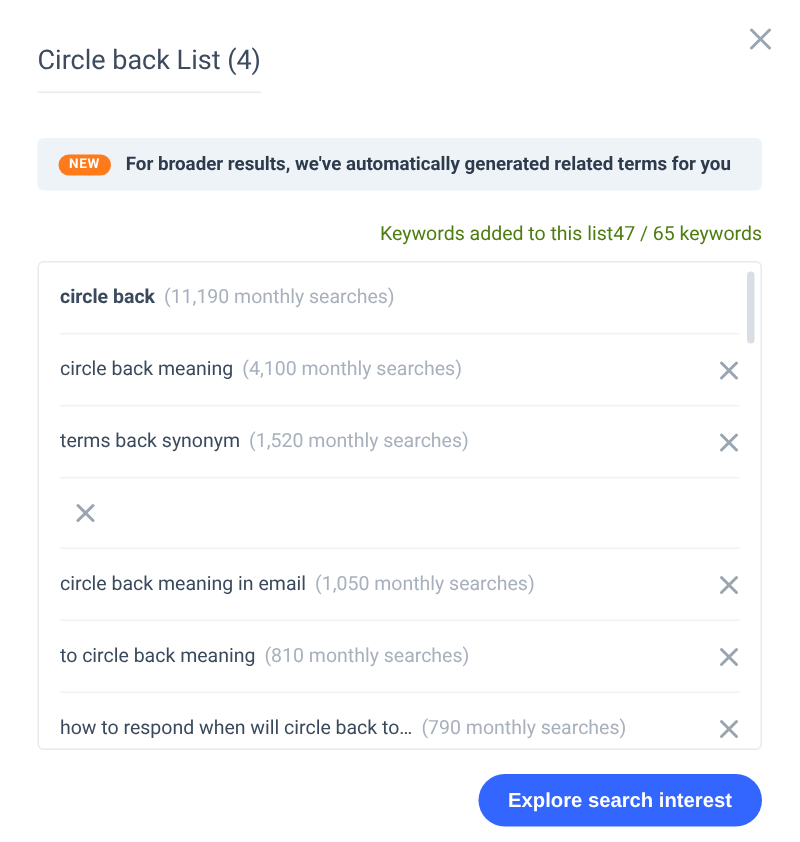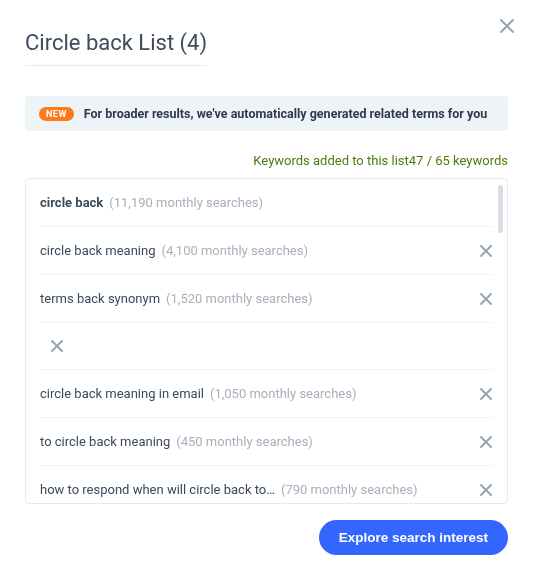--- a/index.html
+++ b/index.html
@@ -14,21 +14,21 @@
   .close-top {
     position: absolute;
     top: 18px;
     right: 18px;
     cursor: pointer;
   }
   .container {
     padding: 30px 25px 20px 25px;
   }
   .title {
-    font-size: 22px;
+    font-size: 18px;
     font-weight: 400;
     color: #3e4b5e;
     padding-bottom: 10px;
     border-bottom: 1px solid #e8ebee;
     display: inline-block;
   }
   .banner {
     margin-top: 30px;
     background: #eef3f7;
     border-radius: 4px;
@@ -183,21 +183,21 @@
           </div>
           <div class="row-x">
             <svg width="14" height="14" viewBox="0 0 14 14">
               <path d="M2 2 L12 12 M12 2 L2 12" stroke="#9aa5b2" stroke-width="2" stroke-linecap="round"></path>
             </svg>
           </div>
         </div>
         <div class="row">
           <div class="kw-wrap">
             <span class="kw-term">to circle back meaning</span>
-            <span class="kw-meta">(450 monthly searches)</span>
+            <span class="kw-meta">(810 monthly searches)</span>
           </div>
           <div class="row-x">
             <svg width="14" height="14" viewBox="0 0 14 14">
               <path d="M2 2 L12 12 M12 2 L2 12" stroke="#9aa5b2" stroke-width="2" stroke-linecap="round"></path>
             </svg>
           </div>
         </div>
         <div class="row">
           <div class="kw-wrap">
             <span class="kw-term">how to respond when will circle back to…</span>

